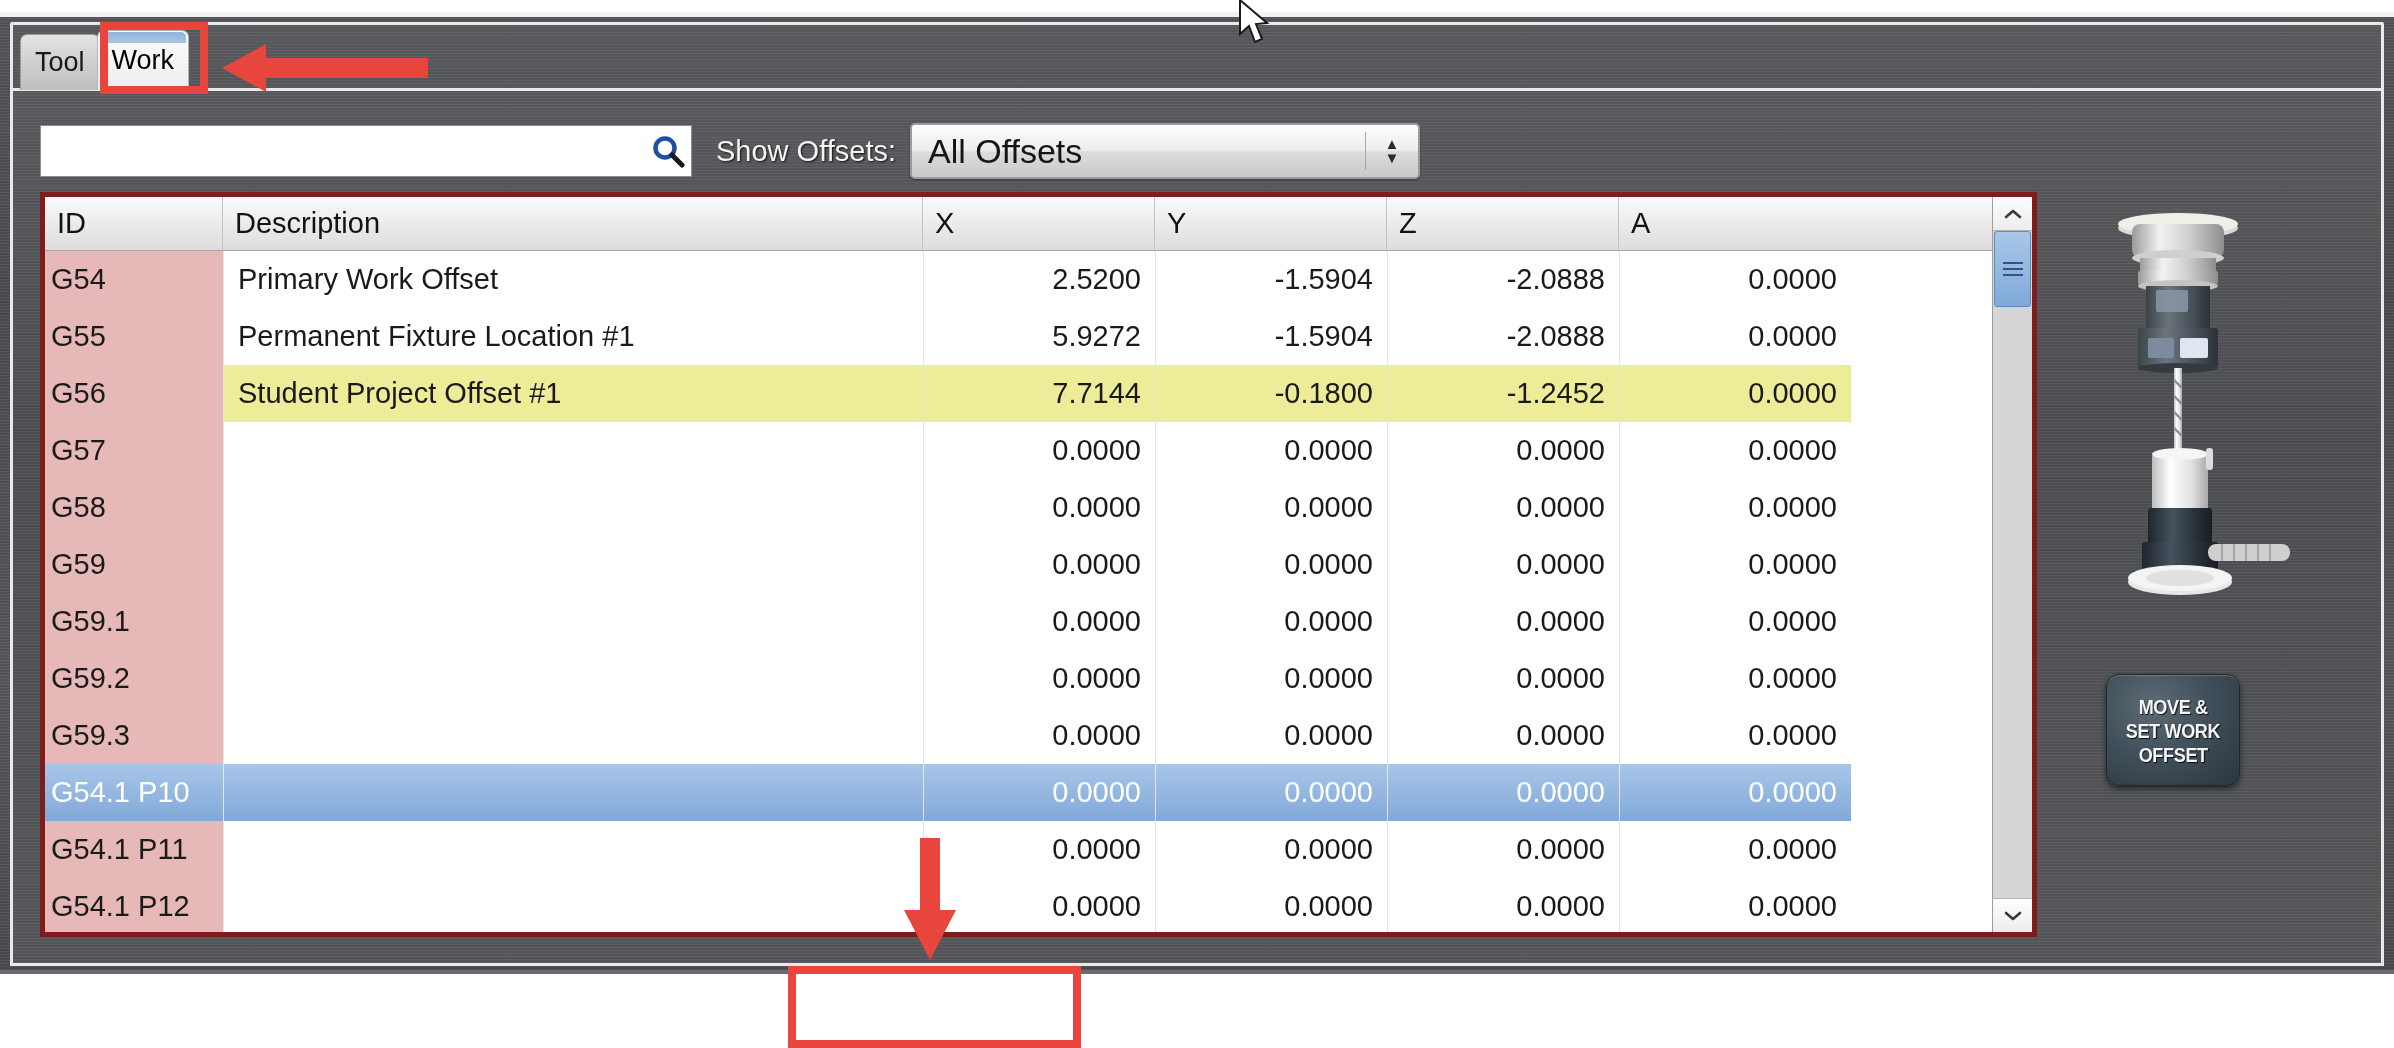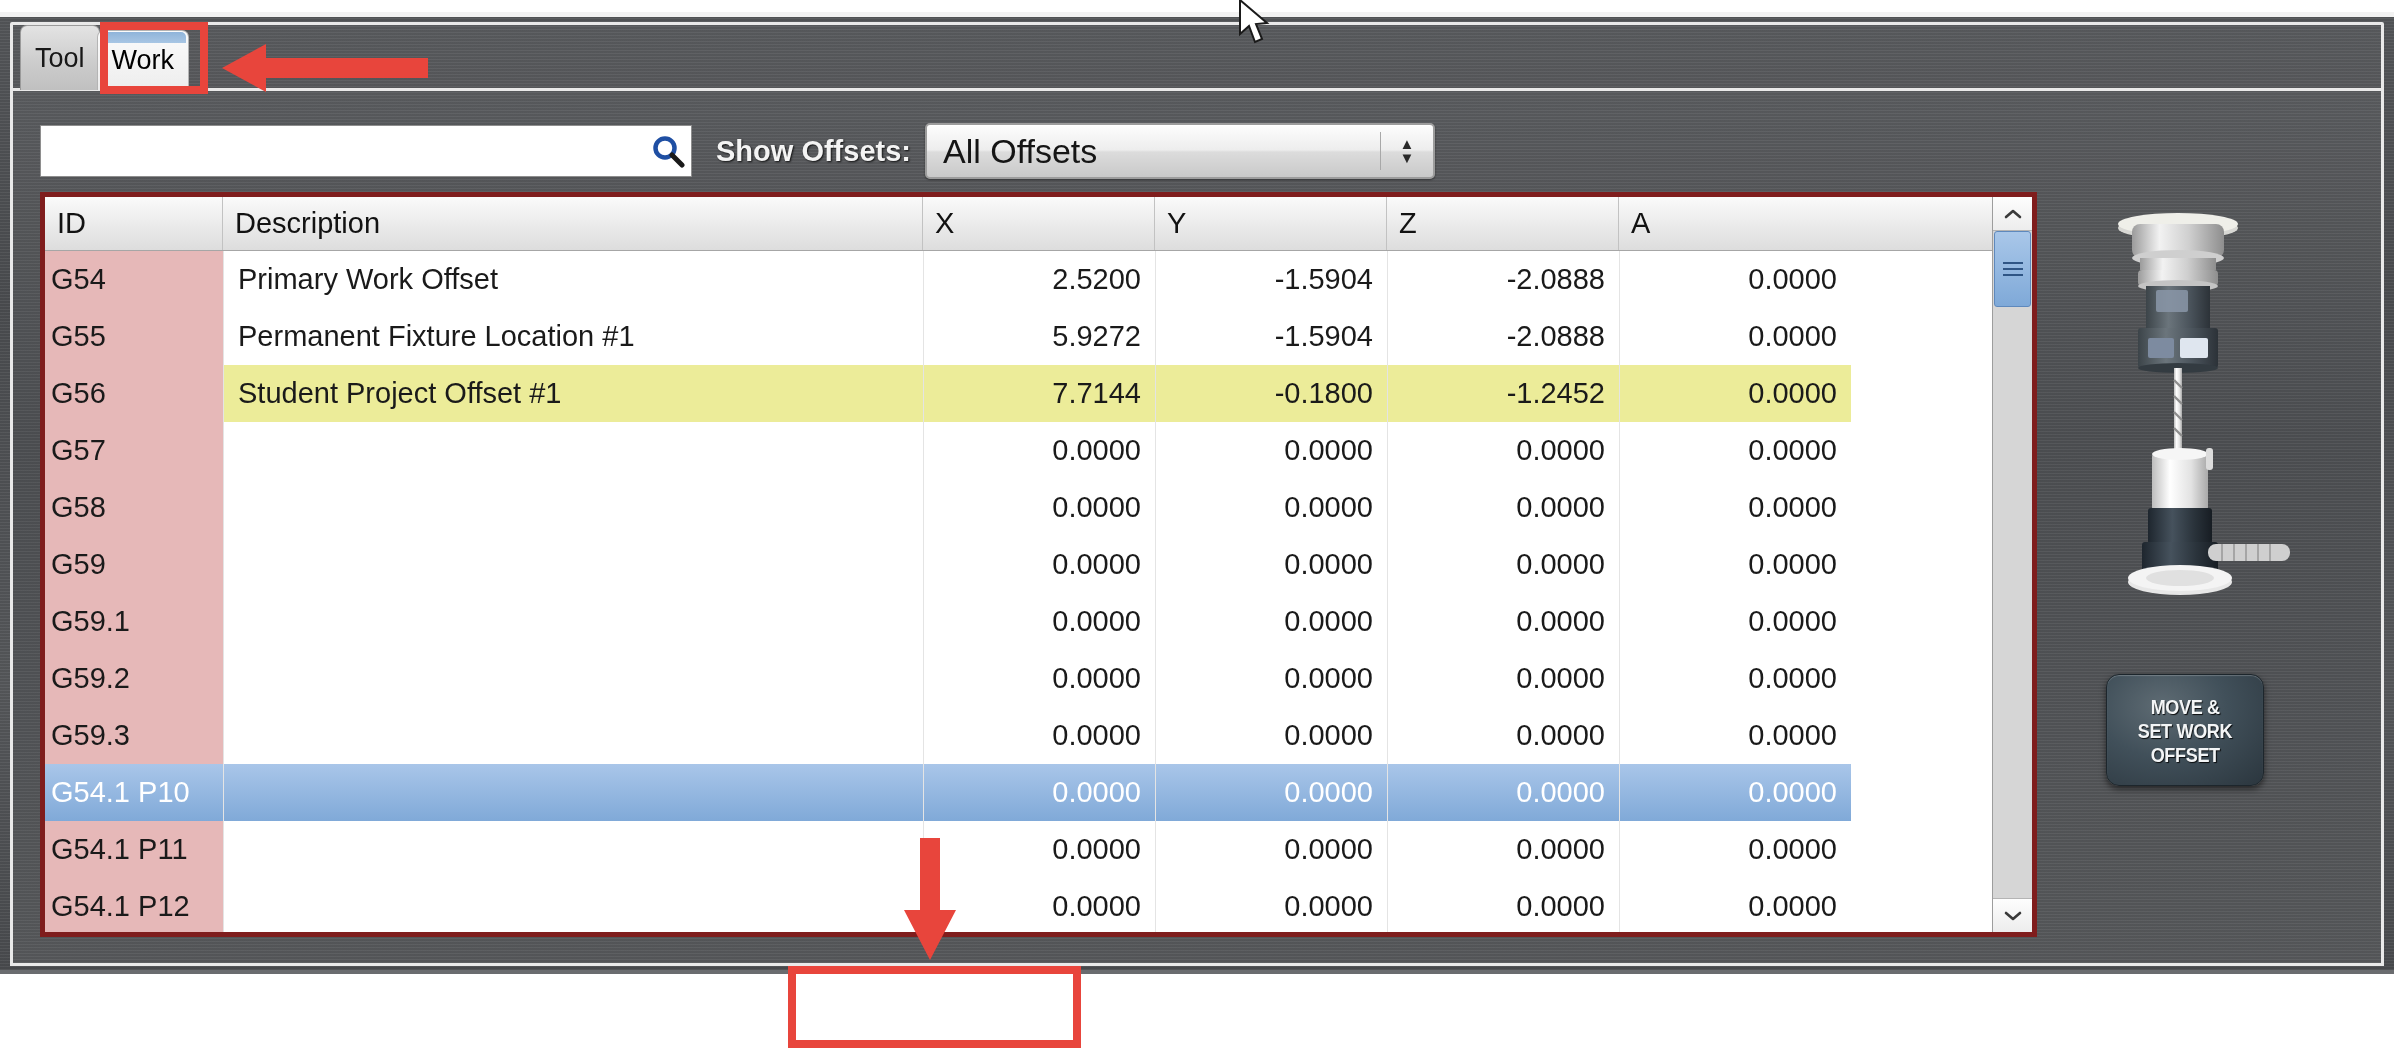--- a/index.html
+++ b/index.html
@@ -53,21 +53,21 @@
   
   .top-tabs {
     position: absolute;
     left: 20px; top: 28px;
     height: 62px;
     display: flex;
     align-items: flex-end;
     z-index: 6;
   }
   .ttab {
-    height: 65px;
+    height: 56px;
     min-width: 64px;
     padding: 0 14px;
     display: flex;
     align-items: center;
     justify-content: center;
     font-size: 27px;
     color: #181818;
     border: 1px solid #9a9a9a;
     border-bottom: none;
     border-radius: 7px 7px 0 0;
@@ -146,21 +146,21 @@
     color: #111;
   }
   .search-icon {
     width: 46px; height: 52px;
     display: flex; align-items: center; justify-content: center;
     flex: 0 0 46px;
   }
   .show-offsets-label {
     margin-left: 24px;
     font-size: 29px;
-    font-weight: bold;
+    font-weight: normal;
     color: #f4f4f4;
     text-shadow: 1px 1px 2px rgba(0,0,0,0.8);
     white-space: nowrap;
   }
   .combo {
     margin-left: 14px;
     width: 510px; height: 56px;
     display: flex;
     align-items: center;
     border: 2px solid #9c9c9c;
@@ -300,21 +300,21 @@
     z-index: 7;
   }
   .machine-art {
     position: absolute;
     left: 30px; top: 0;
     width: 270px; height: 460px;
   }
   .move-btn {
     position: absolute;
     left: 56px; top: 482px;
-    width: 158px; height: 112px;
+    width: 134px; height: 112px;
     border-radius: 13px;
     background: radial-gradient(ellipse at 35% 28%, #5e6b73 0%, #41505a 45%, #2b363e 100%);
     border: 1px solid #1d262c;
     box-shadow: inset 0 1px 1px rgba(255,255,255,0.22), 0 3px 6px rgba(0,0,0,0.55);
     display: flex;
     flex-direction: column;
     align-items: center;
     justify-content: center;
     gap: 1px;
     padding: 6px 4px;

